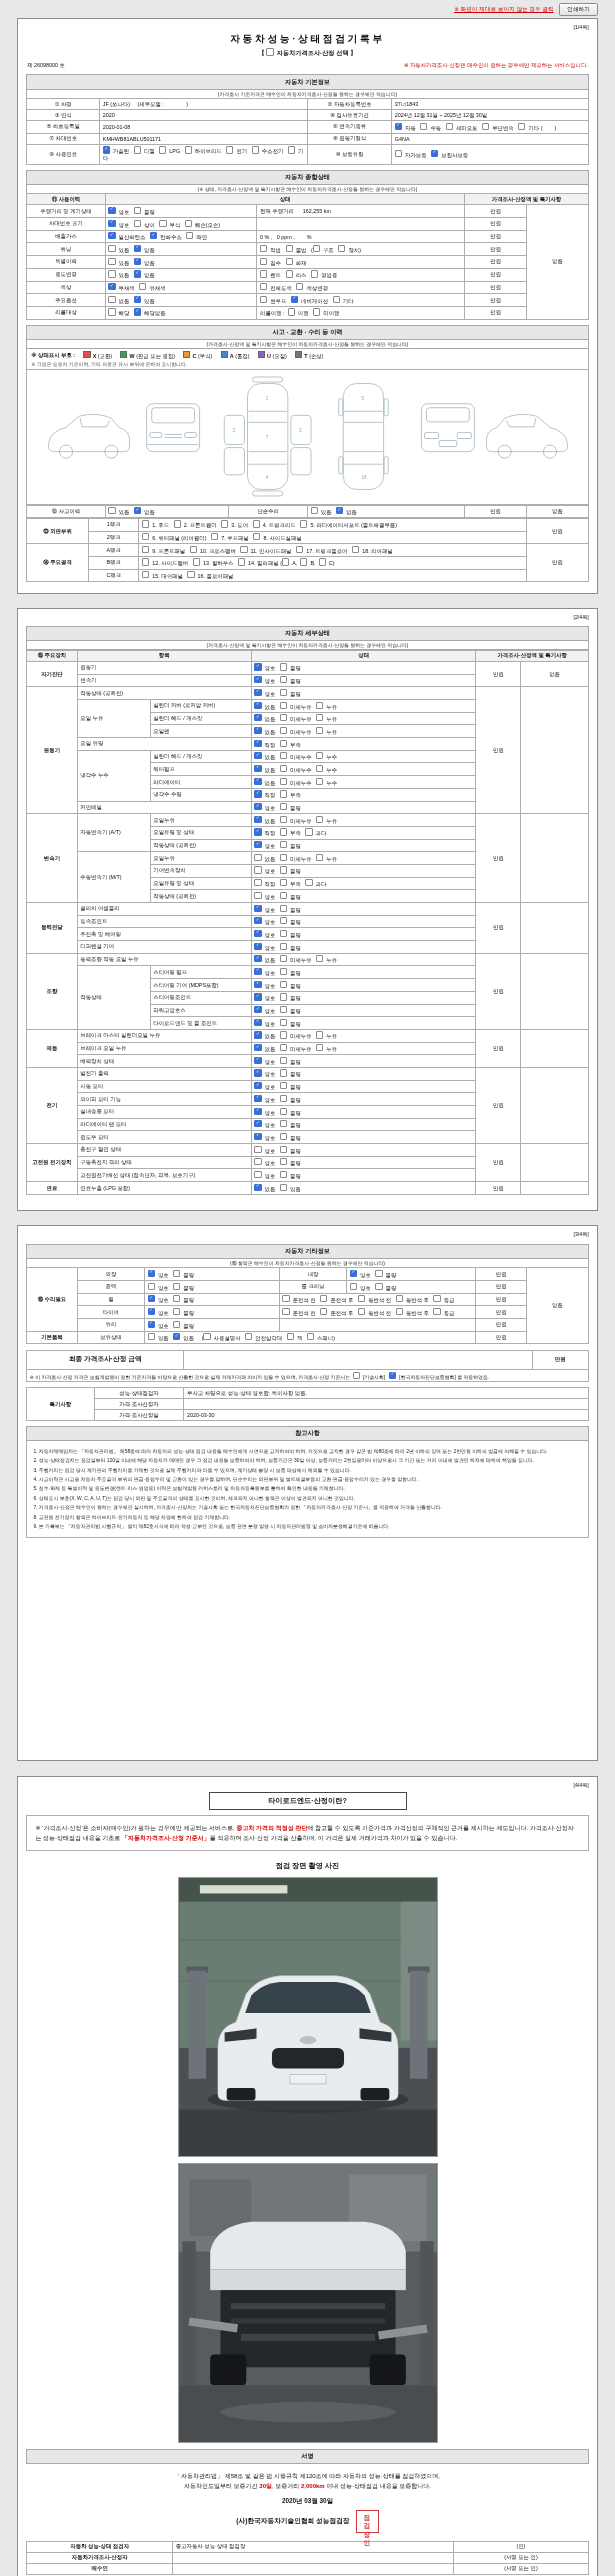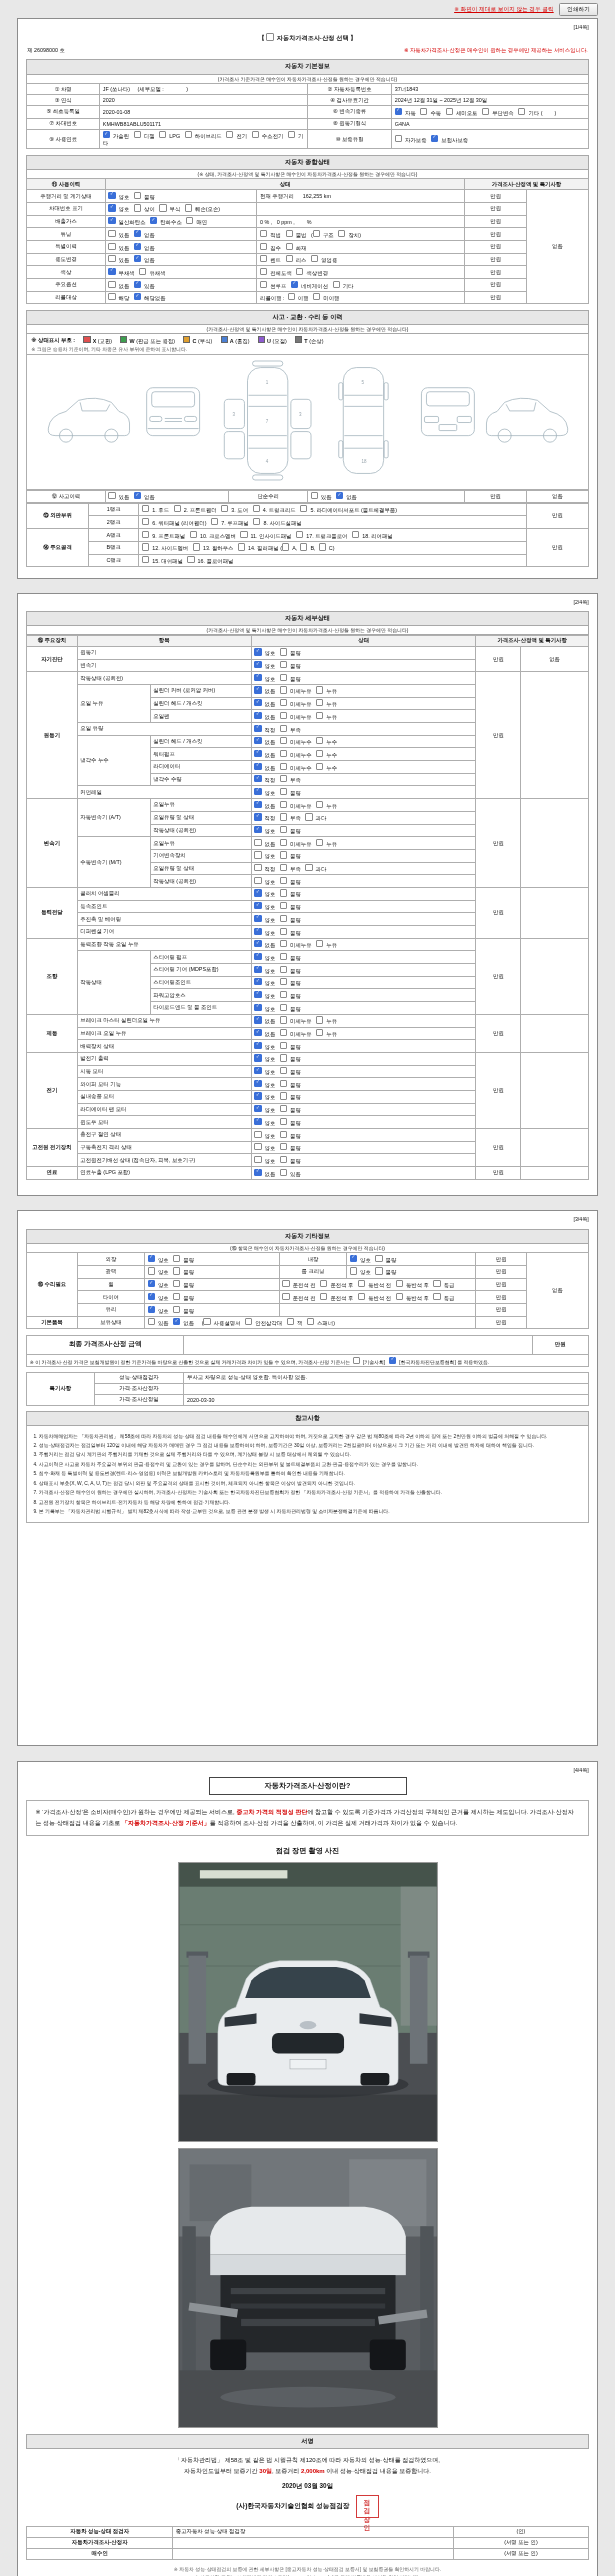--- a/index.html
+++ b/index.html
@@ -46,20 +46,21 @@
 </head>
 <body>
 
 <div class="topbar">
   <span class="notice">※ 화면이 제대로 보이지 않는 경우 클릭</span>
   <button class="btn">인쇄하기</button>
 </div>
 
 <div class="page" style="min-height:556px">
   <div class="pgno">[1/4쪽]</div>
+  <div class="doc-title">자동차성능·상태점검기록부</div>
   <div class="doc-sub checks">【 <span class="cb"></span> 자동차가격조사·산정 선택 】</div>
   <div class="doc-meta">
     <span>제 26098000 호</span>
     <span class="red">※ 자동차가격조사·산정은 매수인이 원하는 경우에만 제공하는 서비스입니다.</span>
   </div>
 
   <div class="sec-h">자동차 기본정보</div>
   <div class="sec-n">(가격조사 기준가격은 매수인이 자동차가격조사·산정을 원하는 경우에만 적습니다)</div>
   <table class="ft" style="margin-top:-0.5px">
     <colgroup>
@@ -644,21 +645,21 @@
     <div class="ref-item">6. 상태표시 부호(X, W, C, A, U, T)는 점검 당시 외판 및 주요골격의 상태를 표시한 것이며, 체크되지 아니한 항목은 이상이 발견되지 아니한 것입니다.</div>
     <div class="ref-item">7. 가격조사·산정은 매수인이 원하는 경우에만 실시하며, 가격조사·산정자는 기술사회 또는 한국자동차진단보증협회가 정한 「자동차가격조사·산정 기준서」를 적용하여 가격을 산출합니다.</div>
     <div class="ref-item">8. 고전원 전기장치 항목은 하이브리드·전기자동차 등 해당 차량에 한하여 점검·기재합니다.</div>
     <div class="ref-item">9. 본 기록부는 「자동차관리법 시행규칙」 별지 제82호서식에 따라 작성·교부된 것으로, 보증 관련 분쟁 발생 시 자동차관리법령 및 소비자분쟁해결기준에 따릅니다.</div>
   </div>
 </div>
 
 <div class="page" style="min-height:804px">
   <div class="pgno">[4/4쪽]</div>
 
-  <div class="info-box-title">자동차가격조사·산정이란?</div>
+  <div class="info-box-title">타이로드엔드·산정이란?</div>
   <div class="info-box">
     <span>※ ‘가격조사·산정’은 소비자(매수인)가 원하는 경우에만 제공되는 서비스로, </span><b class="red">중고차 가격의 적정성 판단</b><span>에 참고할 수 있도록 기준가격과 가격산정의 구체적인 근거를 제시하는 제도입니다. 가격조사·산정자는 성능·상태점검 내용을 기초로 </span><b class="red">「자동차가격조사·산정 기준서」</b><span>를 적용하여 조사·산정 가격을 산출하며, 이 가격은 실제 거래가격과 차이가 있을 수 있습니다.</span>
   </div>
 
   <div class="photo-title">점검 장면 촬영 사진</div>
 
   <svg class="photo" width="258" height="278" viewBox="0 0 500 540">
     <rect width="500" height="540" fill="#6a7d72"></rect>
     <rect width="500" height="46" fill="#45534b"></rect>
     <rect x="40" y="14" width="170" height="16" fill="#d8dfd2"></rect>

